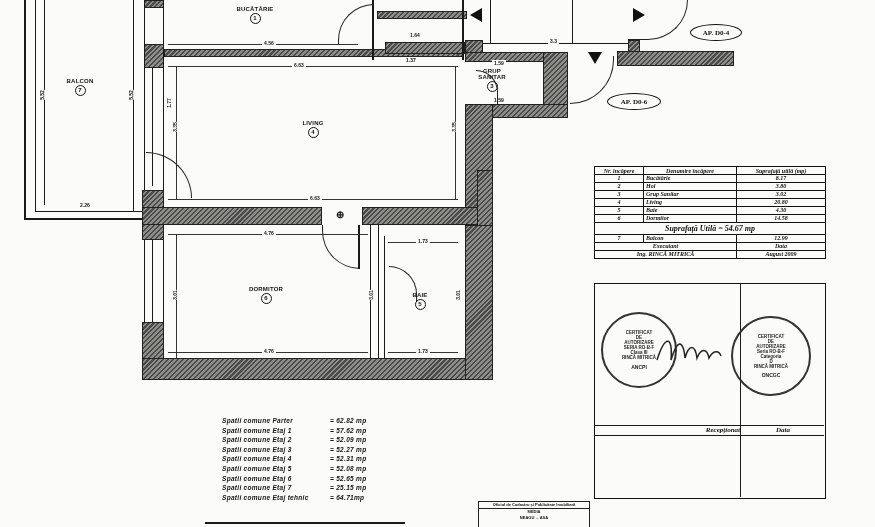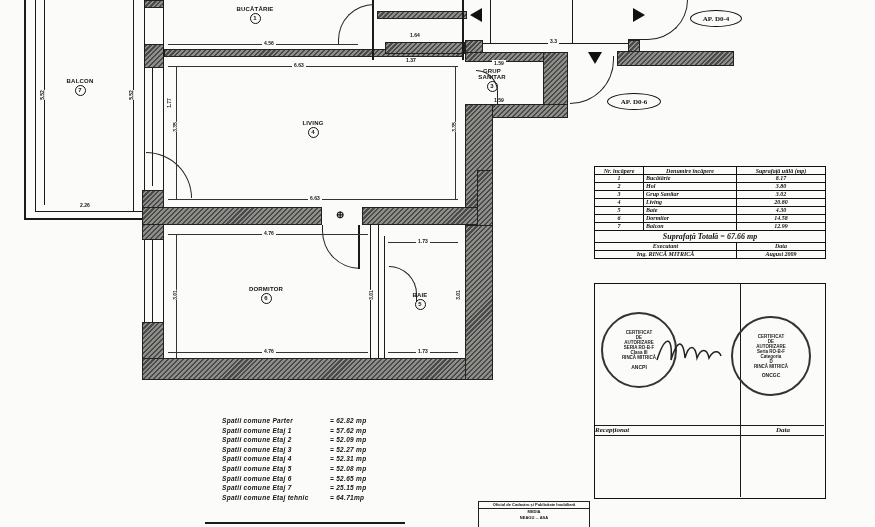--- a/index.html
+++ b/index.html
@@ -82,21 +82,21 @@
   <div class="room-label" style="left:470px;top:68px;width:44px;">
     <span>GRUP SANITAR</span>
     <span class="room-num">3</span>
   </div>
   <div class="dim" style="left:492px;top:60px;">1.59</div>
   <div class="dim" style="left:492px;top:97px;">1.59</div>
   <div class="door-arc" style="left:476px;top:70px;width:22px;height:34px;border-radius:0 22px 0 0;border-left:none;border-bottom:none;"></div>
 
   <div class="door-arc" style="left:572px;top:0;width:60px;height:40px;border-radius:0 0 60px 0;border-left:none;border-top:none;transform:translateX(56px);"></div>
   <div class="arrow" style="left:633px;top:8px;border-top:7px solid transparent;border-bottom:7px solid transparent;border-left:12px solid #111;"></div>
-  <div class="ap-tag" style="left:690px;top:10px;width:52px;">AP. D0-4</div>
+  <div class="ap-tag" style="left:690px;top:24px;width:52px;">AP. D0-4</div>
   <div class="wall" style="left:628px;top:40px;width:12px;height:14px;"></div>
   <div class="wall" style="left:617px;top:51px;width:117px;height:15px;"></div>
   <div class="arrow" style="left:588px;top:52px;border-left:7px solid transparent;border-right:7px solid transparent;border-top:12px solid #111;"></div>
   <div class="door-arc" style="left:570px;top:56px;width:44px;height:48px;border-radius:0 0 44px 0;border-left:none;border-top:none;"></div>
   <div class="ap-tag" style="left:607px;top:93px;width:54px;">AP. D0-6</div>
 
   <div class="thin" style="left:168px;top:66px;width:290px;height:1px;"></div>
   <div class="dim" style="left:292px;top:62px;">6.63</div>
   <div class="thin" style="left:176px;top:66px;width:1px;height:134px;"></div>
   <div class="thin" style="left:455px;top:66px;width:1px;height:134px;"></div>
@@ -181,26 +181,26 @@
     <td style="text-align:center;">5</td>
     <td>Baie</td>
     <td style="text-align:center;">4.30</td>
   </tr>
   <tr>
     <td style="text-align:center;">6</td>
     <td>Dormitor</td>
     <td style="text-align:center;">14.58</td>
   </tr>
   <tr>
+    <td colspan="3" style="text-align:center;font-size:8px;height:11px;">Suprafață Utilă = 54.67 mp</td>
+  </tr>
+  <tr>
     <td style="text-align:center;">7</td>
     <td>Balcon</td>
     <td style="text-align:center;">12.99</td>
-  </tr>
-  <tr>
-    <td colspan="3" style="text-align:center;font-size:8px;height:11px;">Suprafață Totală = 67.66 mp</td>
   </tr>
   <tr>
     <td colspan="2" style="text-align:center;">Executant</td>
     <td style="text-align:center;">Data</td>
   </tr>
   <tr>
     <td colspan="2" style="text-align:center;">Ing. RINCĂ MITRICĂ</td>
     <td style="text-align:center;">August 2009</td>
   </tr>
 </tbody>
@@ -225,21 +225,21 @@
     <div>DE</div>
     <div>AUTORIZARE</div>
     <div>Seria RO-B-F</div>
     <div>Categoria</div>
     <div>D</div>
     <div>RINCĂ MITRICĂ</div>
     <div style="margin-top:3px;font-size:5px;">ONCGC</div>
   </div>
   <div class="line" style="left:0;top:141px;width:229px;height:1px;"></div>
   <div class="line" style="left:0;top:151px;width:229px;height:1px;"></div>
-  <div class="abs" style="left:0;top:142px;width:145px;text-align:left;font-size:7px;font-weight:bold;font-style:italic;">Recepționat</div>
+  <div class="abs" style="left:0;top:142px;width:145px;text-align:right;font-size:7px;font-weight:bold;font-style:italic;">Recepționat</div>
   <div class="abs" style="left:146px;top:142px;width:84px;text-align:center;font-size:7px;font-weight:bold;font-style:italic;">Data</div>
 </div>
 
 <div class="common-list">
   <div><span class="k">Spatii comune Parter</span><span>= 62.82 mp</span></div>
   <div><span class="k">Spatii comune Etaj 1</span><span>= 57.62 mp</span></div>
   <div><span class="k">Spatii comune Etaj 2</span><span>= 52.09 mp</span></div>
   <div><span class="k">Spatii comune Etaj 3</span><span>= 52.27 mp</span></div>
   <div><span class="k">Spatii comune Etaj 4</span><span>= 52.31 mp</span></div>
   <div><span class="k">Spatii comune Etaj 5</span><span>= 52.08 mp</span></div>

